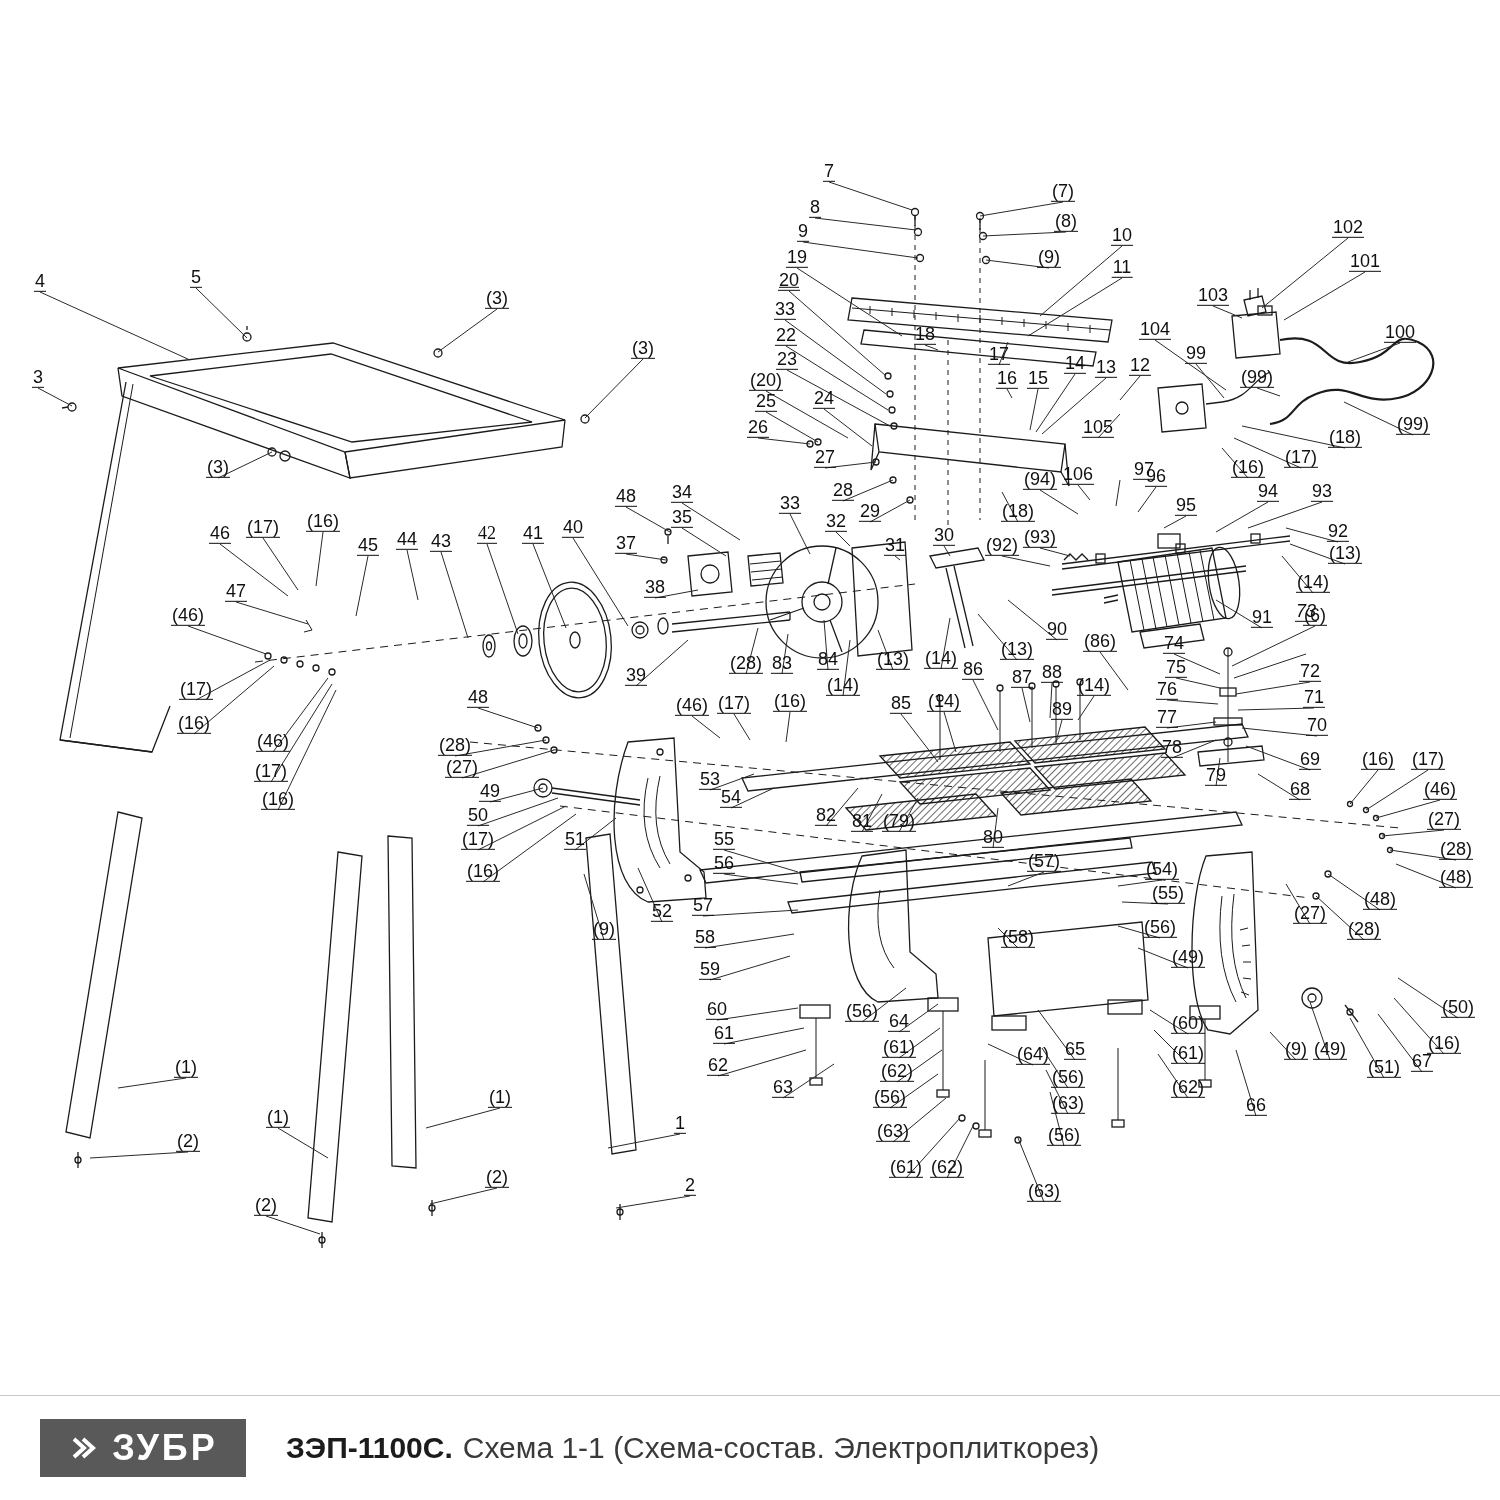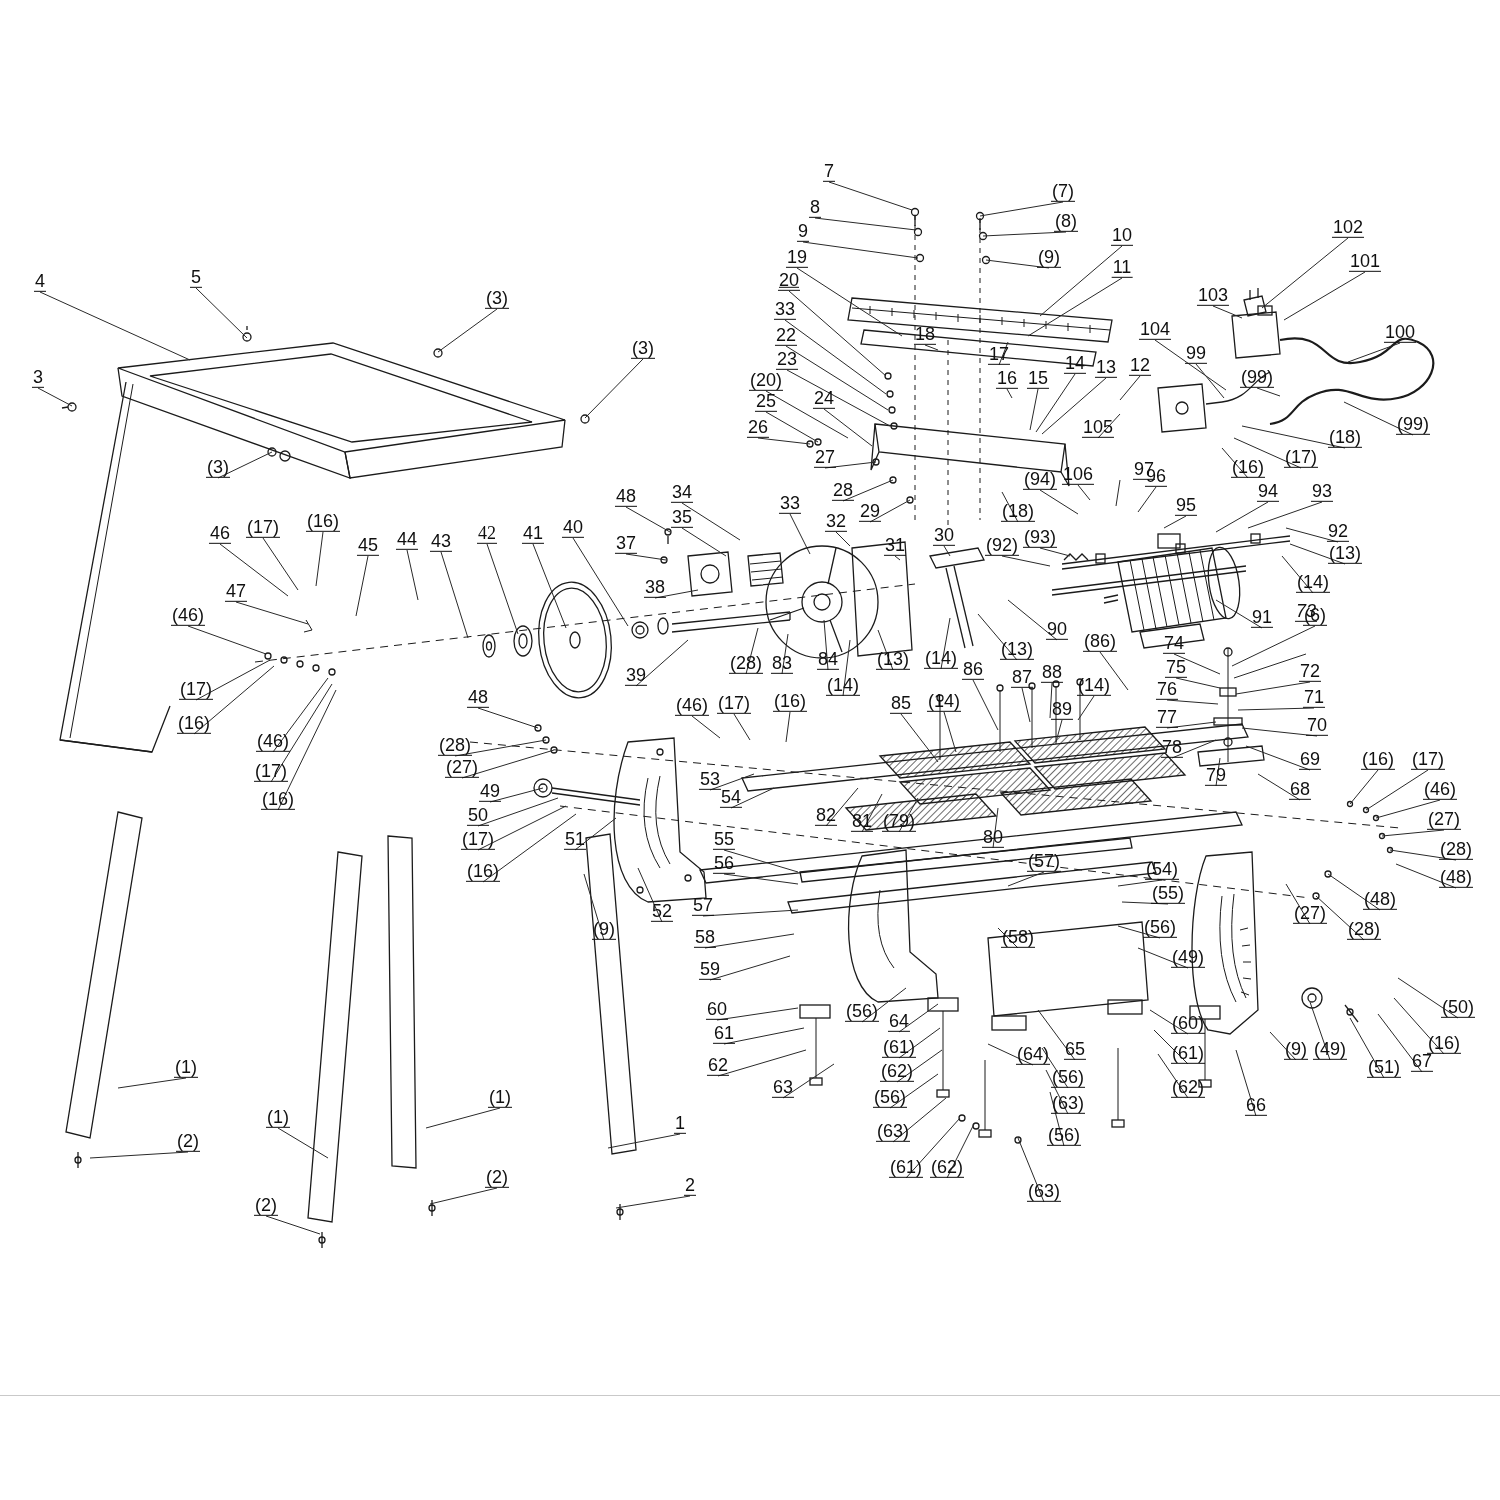--- a/index.html
+++ b/index.html
@@ -647,14 +647,24 @@
       <div class="lbl" style="left: 188px; top: 1142px;">(2)</div>
       <div class="lbl" style="left: 278px; top: 1118px;">(1)</div>
       <div class="lbl" style="left: 266px; top: 1206px;">(2)</div>
       <div class="lbl" style="left: 500px; top: 1098px;">(1)</div>
       <div class="lbl" style="left: 497px; top: 1178px;">(2)</div>
       <div class="lbl" style="left: 680px; top: 1124px;">1</div>
       <div class="lbl" style="left: 690px; top: 1186px;">2</div>
     </div>
 
   <div class="footer">
+    <div class="logo">
+      <svg width="34" height="34" viewBox="0 0 34 34">
+        <polyline points="6,8 16,17 6,26" fill="none" stroke="#fff" stroke-width="4"></polyline>
+        <polyline points="15,8 25,17 15,26" fill="none" stroke="#fff" stroke-width="4"></polyline>
+      </svg>
+      <span class="logo-text">ЗУБР</span>
+    </div>
+    <div class="caption">
+      <span class="model">ЗЭП-1100С.</span><span>Схема 1-1 (Схема-состав. Электроплиткорез)</span>
+    </div>
   </div>
 </div>
 
 </body></html>

